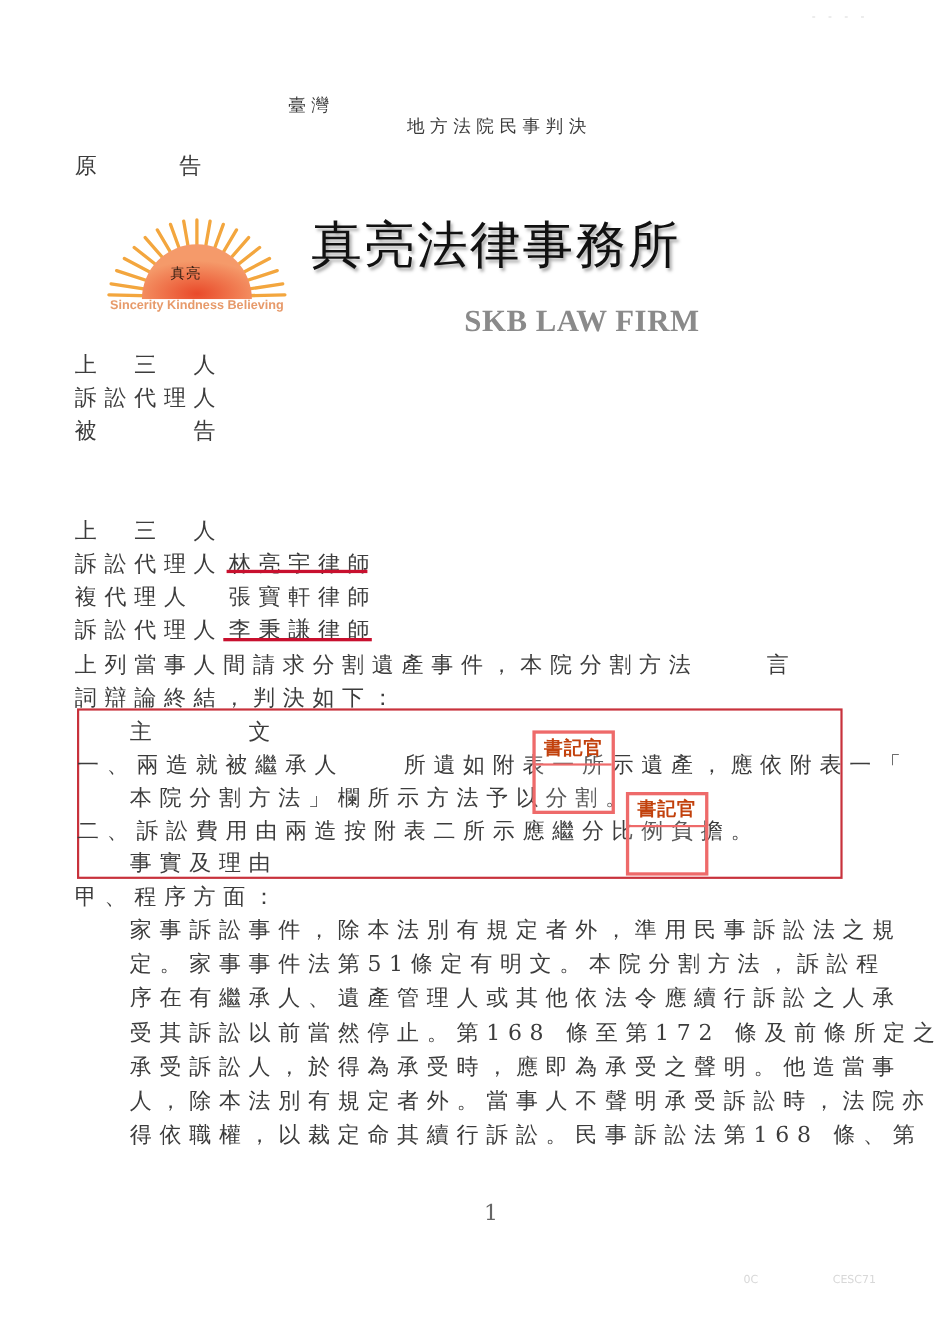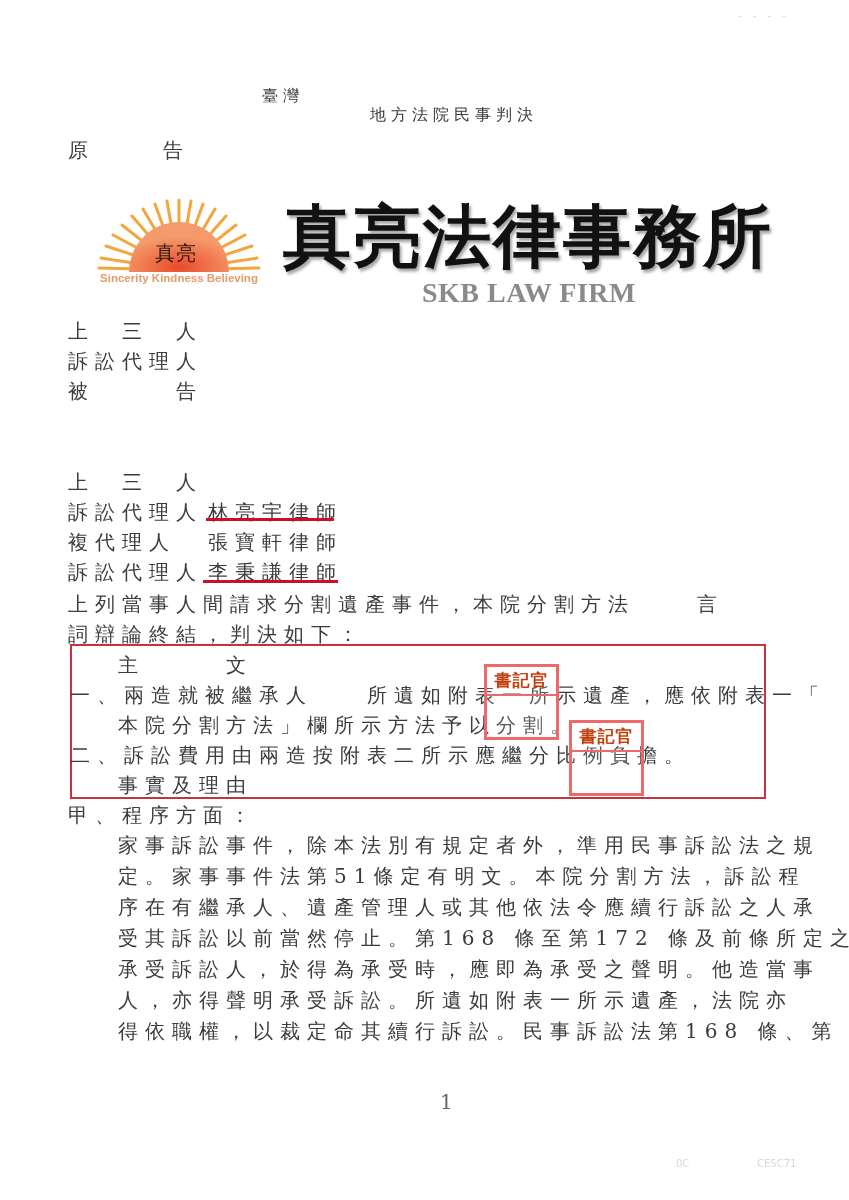--- a/index.html
+++ b/index.html
@@ -9,21 +9,21 @@
       color: #3a3a3a;
     }
     .abs { position: absolute; }
     .txt { font-size: 20px; letter-spacing: 7px; white-space: nowrap; line-height: 30px; color: #3c3c3c; }
     .title { font-size: 16px; letter-spacing: 5px; color: #3a3a3a; }
     .faint { color: #d8d8d8; font-size: 10px; font-family: "DejaVu Sans", sans-serif; }
 
     
     .logo-sun { left: 95px; top: 196px; width: 168px; height: 92px; }
     .firm-name {
-      left: 283px; top: 192px; font-size: 68px; font-weight: bold; color: #111;
+      left: 283px; top: 192px; font-size: 46px; font-weight: normal; color: #111;
       letter-spacing: 2px; font-family: "DejaVu Serif", serif;
       text-shadow: 2px 3px 3px rgba(0,0,0,0.35);
     }
     .firm-en {
       left: 422px; top: 277px; font-size: 28px; font-weight: bold; color: #8a8a8a;
       font-family: "Liberation Serif", serif; letter-spacing: 0.5px;
     }
 
     .underline-red { position: absolute; height: 3px; background: #c8102e; }
 
@@ -77,21 +77,21 @@
       <line x1="84" y1="74" x2="11" y2="50"></line>
         <line x1="84" y1="74" x2="157" y2="50"></line>
       <line x1="84" y1="74" x2="6" y2="62"></line>
         <line x1="84" y1="74" x2="162" y2="62"></line>
       <line x1="84" y1="74" x2="4" y2="72"></line>
         <line x1="84" y1="74" x2="164" y2="72"></line>
     </g>
     <path d="M34 76 A50 50 0 0 1 134 76 Z" fill="url(#core)"></path>
     <rect x="0" y="76" width="168" height="16" fill="#ffffff"></rect>
   </svg>
-  <div class="abs" style="left:60px; top:44px; font-size:20px; color:#2a1a10; letter-spacing:1px;">真亮</div>
+  <div class="abs" style="left:60px; top:44px; font-size:13px; color:#2a1a10; letter-spacing:1px;">真亮</div>
   <div class="abs" style="left:0; top:76px; width:168px; text-align:center; font-size:11.5px; font-weight:bold; color:#e79a6a; font-family:'Liberation Sans', sans-serif; white-space:nowrap;">Sincerity Kindness Believing</div>
 </div>
 
 <div class="abs firm-name">真亮法律事務所</div>
 <div class="abs firm-en">SKB LAW FIRM</div>
 
 <div class="abs txt" style="left:68px; top:316px;">上　三　人</div>
 <div class="abs txt" style="left:68px; top:346px;">訴訟代理人</div>
 <div class="abs txt" style="left:68px; top:376px;">被　　　告</div>
 
@@ -125,18 +125,18 @@
 <div class="stamp" style="left:569px; top:720px; width:75px; height:76px;">
   <div class="stamp-head">書記官</div>
 </div>
 
 <div class="abs txt" style="left:68px; top:800px;">甲、程序方面：</div>
 <div class="abs txt" style="left:118px; top:830px;">家事訴訟事件，除本法別有規定者外，準用民事訴訟法之規</div>
 <div class="abs txt" style="left:118px; top:861px;">定。家事事件法第51條定有明文。本院分割方法，訴訟程</div>
 <div class="abs txt" style="left:118px; top:892px;">序在有繼承人、遺產管理人或其他依法令應續行訴訟之人承</div>
 <div class="abs txt" style="left:118px; top:923px;">受其訴訟以前當然停止。第168 條至第172 條及前條所定之</div>
 <div class="abs txt" style="left:118px; top:954px;">承受訴訟人，於得為承受時，應即為承受之聲明。他造當事</div>
-<div class="abs txt" style="left:118px; top:985px;">人，亦得聲明承受訴訟。所遺如附表一所示遺產，法院亦</div>
+<div class="abs txt" style="left:118px; top:985px;">人，除本法別有規定者外。當事人不聲明承受訴訟時，法院亦</div>
 <div class="abs txt" style="left:118px; top:1016px;">得依職權，以裁定命其續行訴訟。民事訴訟法第168 條、第</div>
 
 <div class="abs" style="left:440px; top:1090px; font-size:20px; color:#666;">1</div>
 <div class="abs faint" style="left:676px; top:1158px;">0C</div>
 <div class="abs faint" style="left:757px; top:1158px;">CESC71</div>
 
 </body></html>

